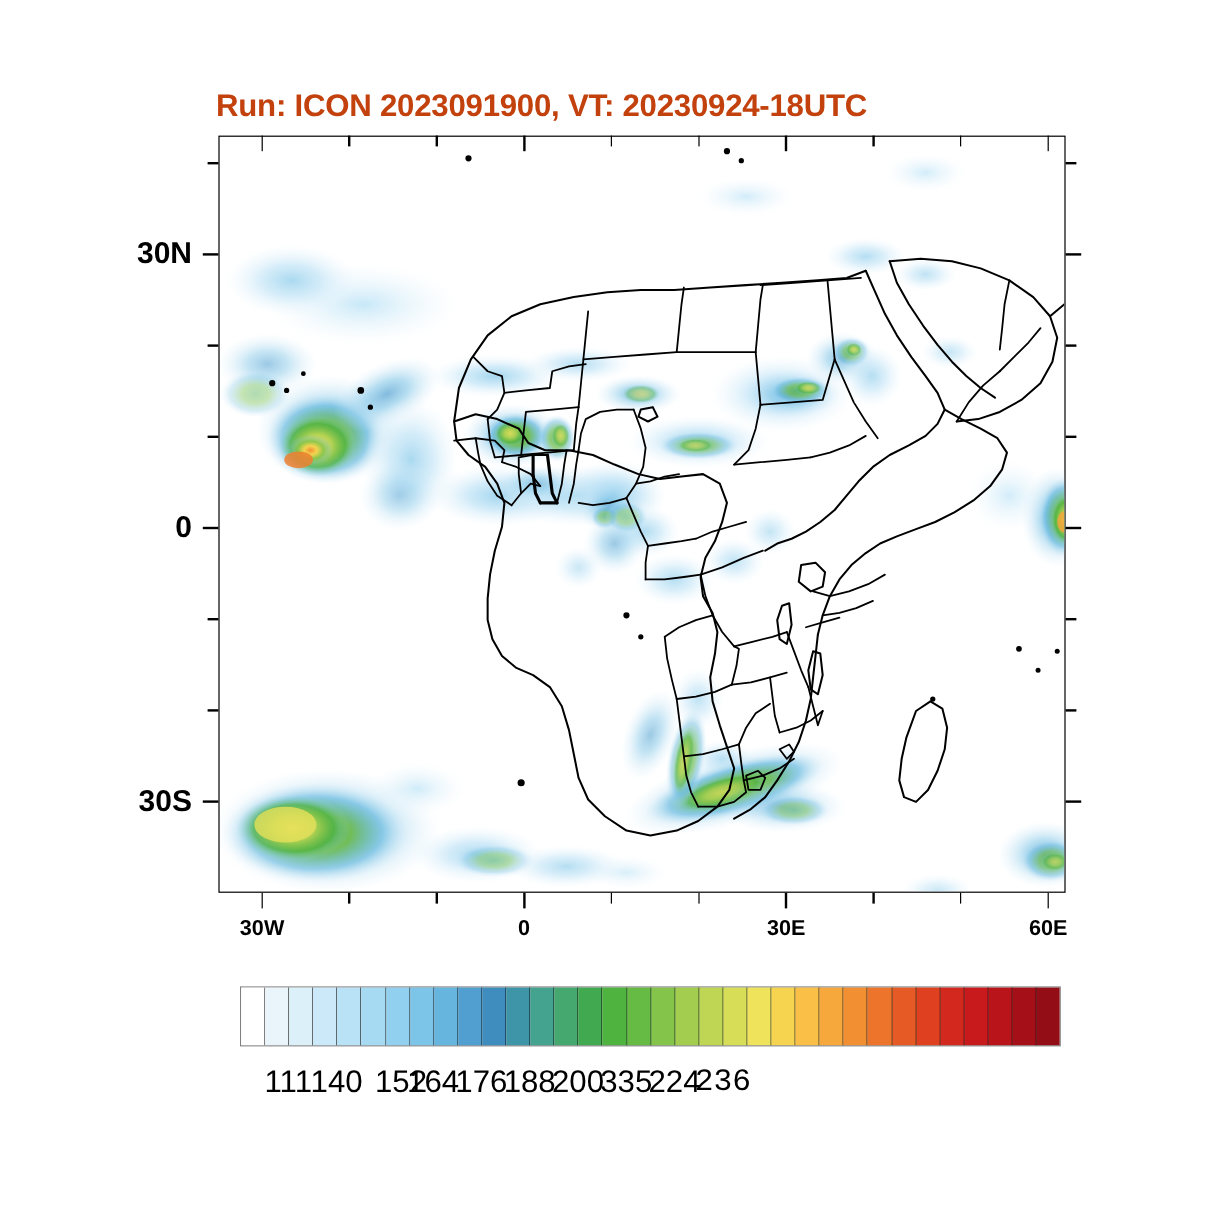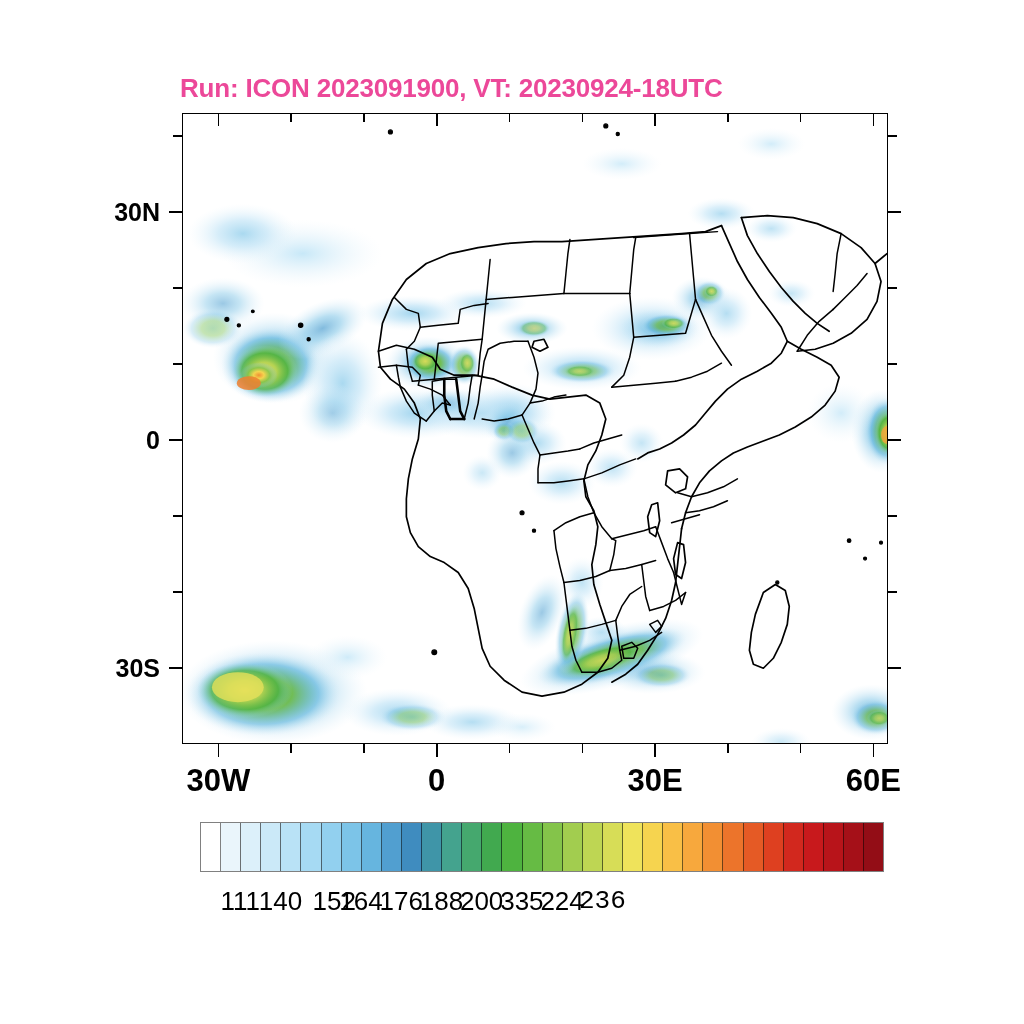--- a/index.html
+++ b/index.html
@@ -14,21 +14,21 @@
   #root{position:absolute;left:0;top:0;width:1024px;height:1024px;}
 
   
   #title{
     position:absolute; left:158px; top:18px;
     font-size:35px; font-weight:bold; color:#000;
     letter-spacing:-0.2px; white-space:nowrap;
   }
   #subtitle{
     position:absolute; left:180px; top:73px;
-    font-size:26px; font-weight:bold; color:#ec4899;
+    font-size:26px; font-weight:bold; color:#c2410c;
     letter-spacing:-0.2px; white-space:nowrap;
   }
 
   
   #plot{
     position:absolute; left:182px; top:113px;
     width:706px; height:631px;
     border:1.6px solid #000;
     background:#ffffff;
     box-sizing:border-box;
@@ -38,21 +38,21 @@
 
   
   .tick{position:absolute;background:#000;}
   .tick.x{width:1.6px;height:10px;}
   .tick.y{height:1.6px;width:10px;}
   .tick.xin{width:1.6px;height:9px;}
   .tick.yin{height:1.6px;width:9px;}
 
   .xlab{
     position:absolute; top:763px;
-    font-size:31px; font-weight:bold; color:#000;
+    font-size:18px; font-weight:bold; color:#000;
     transform:translateX(-50%); white-space:nowrap;
   }
   .ylab{
     position:absolute;
     font-size:25px; font-weight:bold; color:#000;
     transform:translateY(-50%); text-align:right; white-space:nowrap;
   }
 
   
   #cbar{

